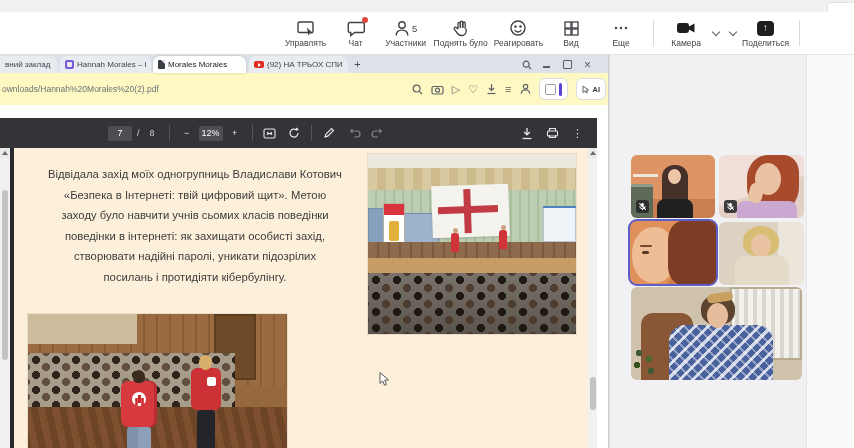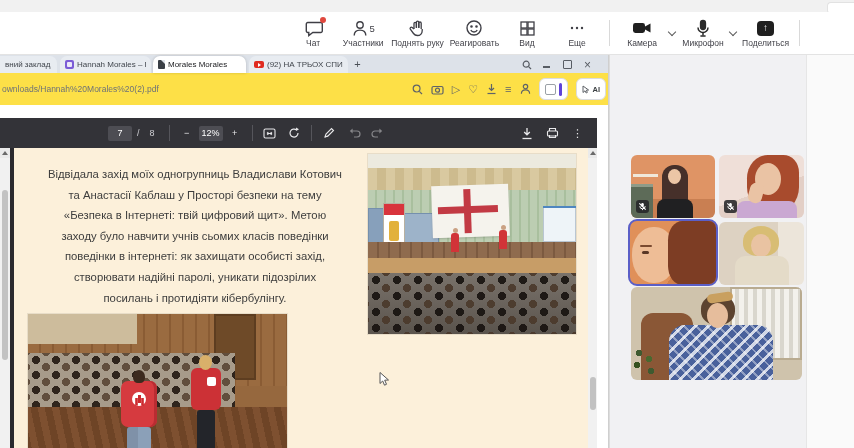--- a/index.html
+++ b/index.html
@@ -35,21 +35,21 @@
   .fav-purple:after{content:"";position:absolute;left:2px;top:2px;width:5px;height:5px;border-radius:1px;background:rgba(255,255,255,.85);}
   .fav-doc{width:7px;height:9px;background:#3a3f46;border-radius:1px;flex:0 0 auto;position:relative;}
   .fav-doc:after{content:"";position:absolute;right:0;top:0;border:2px solid #dde2e9;border-left-color:transparent;border-bottom-color:transparent;}
   .fav-yt{width:10px;height:7px;background:#e02b20;border-radius:2px;flex:0 0 auto;position:relative;}
   .fav-yt:after{content:"";position:absolute;left:3.5px;top:1.5px;border-left:3px solid #fff;border-top:2px solid transparent;border-bottom:2px solid transparent;}
   .newtab{position:absolute;left:351px;top:3px;width:13px;height:13px;border-radius:3px;color:#4a4f56;font-size:11px;line-height:12px;text-align:center;}
   .winctl{position:absolute;top:2px;height:15px;width:17px;display:flex;align-items:center;justify-content:center;color:#585d64;font-size:10px;}
   .minimize-bar{width:7px;height:1.3px;background:#585d64;margin-top:5px;}
   .max-box{width:7px;height:7px;border:1.1px solid #585d64;border-radius:1px;}
 
-  .urlrow{left:0;top:18px;width:608px;height:32px;background:#fde047;}
+  .urlrow{left:0;top:18px;width:608px;height:32px;background:#fef9c3;}
   .url-text{position:absolute;left:2px;top:11px;font-size:8.5px;color:#6e7277;letter-spacing:0;}
   .url-icons{position:absolute;right:2px;top:4px;height:24px;display:flex;align-items:center;gap:8px;color:#5f6368;}
   .ui-glyph{font-size:11px;line-height:1;color:#5f6368;}
   .pill-btn{height:20px;border:1px solid #dadce0;border-radius:6px;background:#fff;display:flex;align-items:center;justify-content:center;gap:3px;padding:0 5px;}
   .purple-bar{width:3px;height:13px;border-radius:2px;background:#5f43d8;}
   .cube{width:9px;height:9px;border:1.2px solid #9aa0a6;border-radius:2px;}
   .ai-label{font-size:7.5px;font-weight:bold;color:#3c4043;}
 
   .gap-row{left:0;top:50px;width:608px;height:13px;background:#fff;}
 
@@ -175,20 +175,29 @@
 <body>
 
 <div id="screen">
 
   <div class="abs top-strip">
     <div class="abs top-widget"></div>
   </div>
 
   <div class="abs meet-toolbar">
 
+    <div class="mt-item">
+      <span class="mt-icon">
+        <svg width="20" height="19" viewBox="0 0 20 19" fill="none" stroke="#3f3f46" stroke-width="1.4">
+          <rect x="2" y="3" width="15" height="10.5" rx="1.5"></rect>
+          <polygon points="11,8.5 17,14.5 13.8,14.2 12.5,17" fill="#3f3f46" stroke="none"></polygon>
+        </svg>
+      </span>
+      <span class="mt-label">Управлять</span>
+    </div>
 
     <div class="mt-item">
       <span class="mt-icon">
         <svg width="19" height="19" viewBox="0 0 19 19" fill="none" stroke="#3f3f46" stroke-width="1.4">
           <path d="M3,4 h13 a1.5,1.5 0 0 1 1.5,1.5 v7 a1.5,1.5 0 0 1 -1.5,1.5 h-8 l-4,3 v-3 h-1 a1.5,1.5 0 0 1 -1.5,-1.5 v-7 a1.5,1.5 0 0 1 1.5,-1.5 z" transform="translate(0.8,-0.5)"></path>
         </svg>
         <span class="badge-dot"></span>
       </span>
       <span class="mt-label">Чат</span>
     </div>
@@ -206,21 +215,21 @@
 
     <div class="mt-item">
       <span class="mt-icon">
         <svg width="18" height="19" viewBox="0 0 18 19" fill="none" stroke="#3f3f46" stroke-width="1.3">
           <path d="M6,10 V4.5 a1.2,1.2 0 0 1 2.4,0 V9"></path>
           <path d="M8.4,8.5 V3.4 a1.2,1.2 0 0 1 2.4,0 V9"></path>
           <path d="M10.8,8.8 V4.2 a1.2,1.2 0 0 1 2.4,0 V10"></path>
           <path d="M6,10 l-1.8,-1.6 a1.3,1.3 0 0 0 -1.9,1.7 l3.2,4.4 c1,1.4 2.2,2 3.9,2 c2.8,0 4.8,-1.9 4.8,-4.8 V10"></path>
         </svg>
       </span>
-      <span class="mt-label">Поднять руку</span>
+      <span class="mt-label">Поднять було</span>
     </div>
 
     <div class="mt-item">
       <span class="mt-icon">
         <svg width="18" height="18" viewBox="0 0 18 18" fill="none" stroke="#3f3f46" stroke-width="1.4">
           <circle cx="9" cy="9" r="7"></circle>
           <circle cx="6.5" cy="7.5" r="0.6" fill="#3f3f46"></circle>
           <circle cx="11.5" cy="7.5" r="0.6" fill="#3f3f46"></circle>
           <path d="M5.8,11 a3.6,3.6 0 0 0 6.4,0"></path>
         </svg>
@@ -261,31 +270,20 @@
             <rect x="1" y="3" width="12" height="10" rx="2.4" fill="#1f1f1f"></rect>
             <polygon points="13,6.6 18.5,3.6 18.5,12.4 13,9.4" fill="#1f1f1f"></polygon>
           </svg>
         </span>
         <span class="mt-label">Камера</span>
       </div>
       <span class="chev"></span>
     </div>
 
     <div class="dev-pair">
-      <div class="mt-item">
-        <span class="mt-icon">
-          <svg width="14" height="19" viewBox="0 0 14 19" fill="none" stroke="#2a2a2a" stroke-width="1.5">
-            <rect x="4.6" y="1.5" width="4.8" height="9" rx="2.4" fill="#2a2a2a"></rect>
-            <path d="M2,8.5 a5,5 0 0 0 10,0"></path>
-            <path d="M7,13.5 v3"></path>
-            <path d="M4.4,17 h5.2"></path>
-          </svg>
-        </span>
-        <span class="mt-label">Микрофон</span>
-      </div>
       <span class="chev"></span>
     </div>
 
     <div class="mt-item">
       <span class="mt-icon">
         <span class="share-btn">↑</span>
       </span>
       <span class="mt-label">Поделиться</span>
     </div>
 
@@ -426,21 +424,20 @@
     <div class="abs pdf-content">
 
       <div class="sb" style="left:0;top:0;width:10px;height:300px;">
         <div class="sb-arrow"></div>
         <div class="sb-thumb" style="left:2px;top:42px;width:6px;height:170px;"></div>
       </div>
 
       <div class="abs page">
         <div class="slide-text">
           <div>Відвідала захід моїх одногрупниць Владислави Котович</div>
-          <div>та Анастасії Каблаш у Просторі безпеки на тему</div>
           <div>«Безпека в Інтернеті: твій цифровий щит». Метою</div>
           <div>заходу було навчити учнів сьомих класів поведінки</div>
           <div>поведінки в інтернеті: як захищати особисті захід,</div>
           <div>створювати надійні паролі, уникати підозрілих</div>
           <div>посилань і протидіяти кібербулінгу.</div>
         </div>
 
         <div class="abs photo1">
           <div class="abs p1-ceiling"></div>
           <div class="abs p1-valance"></div>

